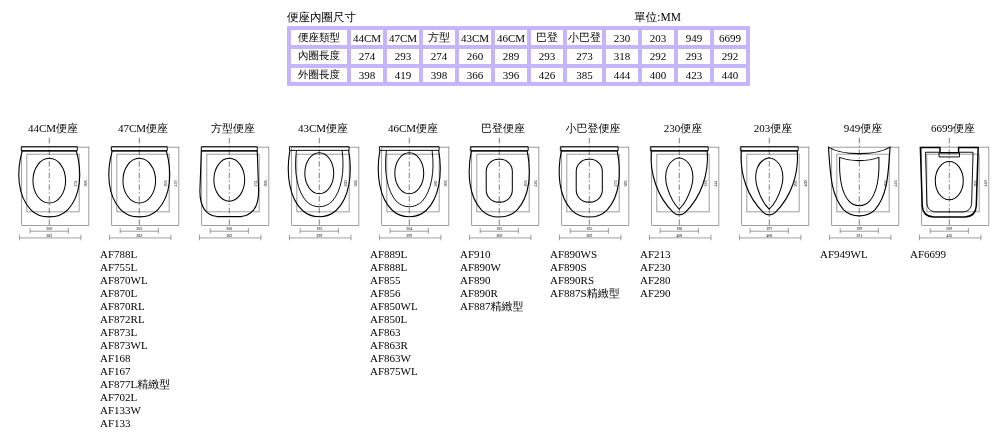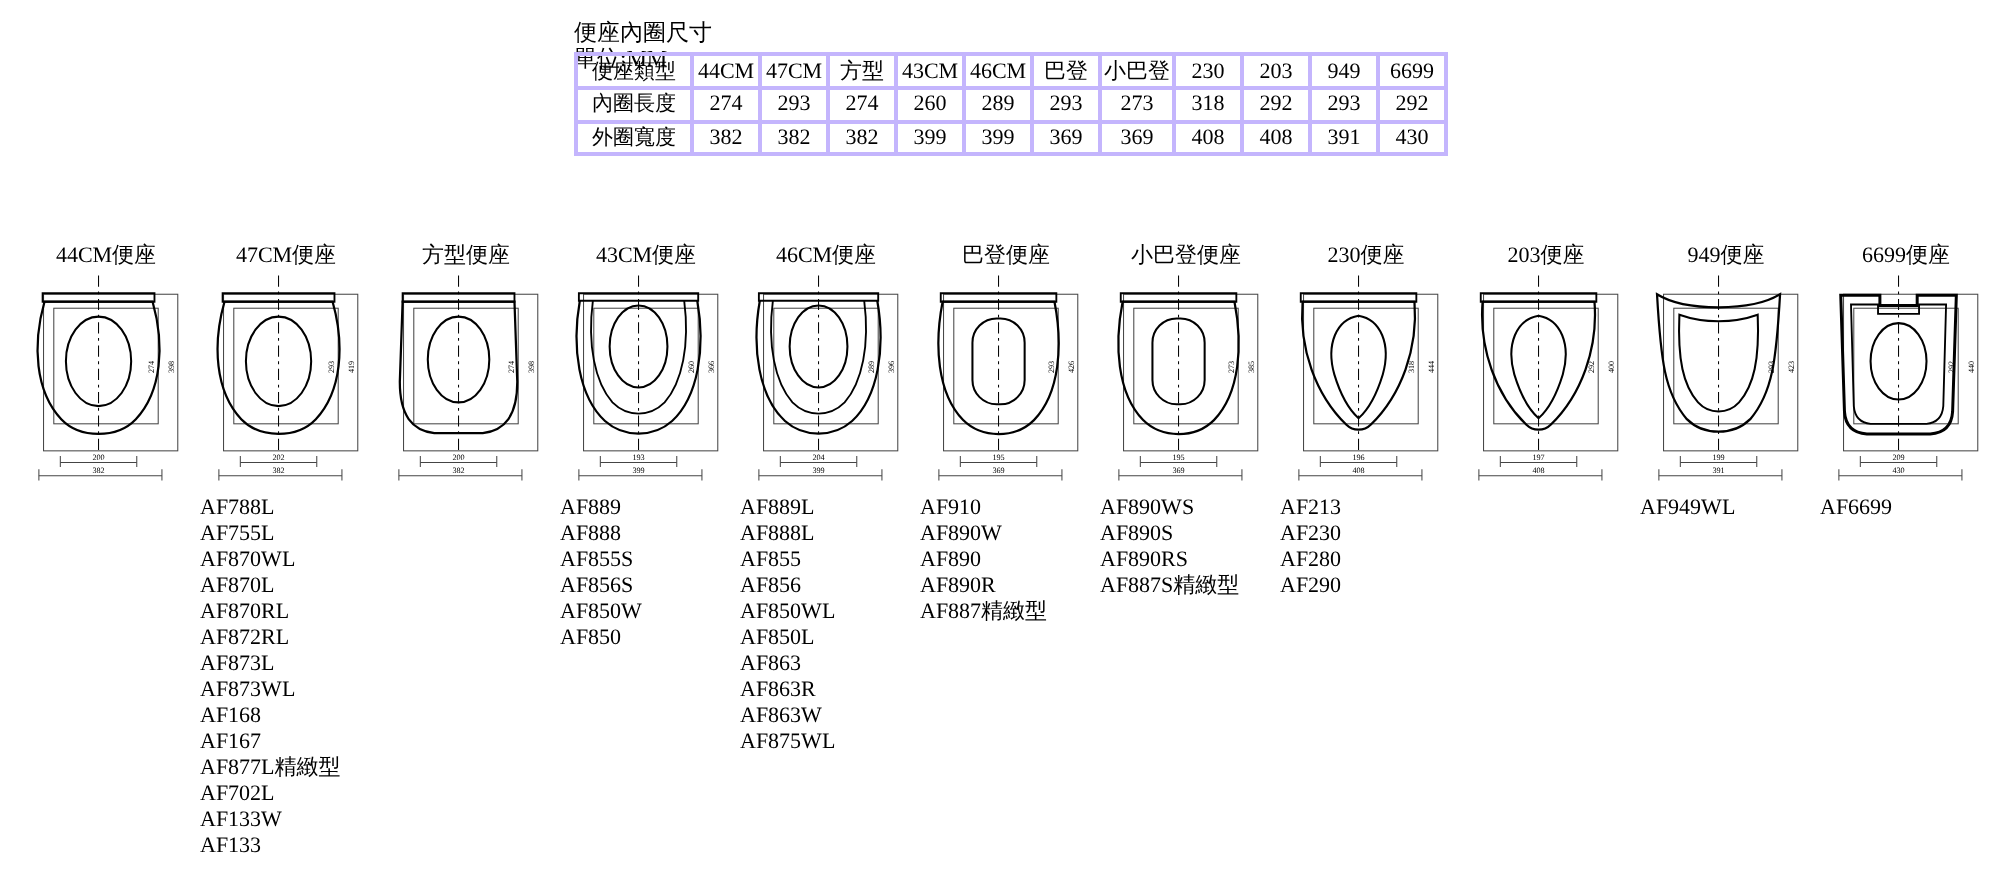--- a/index.html
+++ b/index.html
@@ -3,28 +3,28 @@
 <meta charset="utf-8">
 <style>
   html,body{margin:0;padding:0}
   body{
     width:1000px;height:437px;position:relative;overflow:hidden;
     background:#ffffff;color:#000;
     font-family:"Liberation Serif","DejaVu Serif",serif;
   }
   .table-head{
     position:absolute;left:287px;top:11px;width:394px;
-    display:flex;justify-content:space-between;font-size:11.5px;line-height:13px;flex-direction:column;
+    display:flex;justify-content:space-between;font-size:11.5px;line-height:13px;
   }
   table.spec{
     position:absolute;left:287px;top:26px;border-collapse:collapse;
     table-layout:fixed;font-size:11px;
   }
   table.spec td{
-    border:2px solid #c4b5fd;text-align:center;padding:0 1px;height:14.6px;
+    border:4px solid #c4b5fd;text-align:center;padding:0 1px;height:14.6px;
     width:30px;white-space:nowrap;overflow:visible;margin-top:40px;
   }
   table.spec td.lbl{width:54px;font-size:10.5px}
   .diagrams{
     position:absolute;left:0;top:122px;width:920px;box-sizing:border-box;
     display:flex;justify-content:space-between;padding:0 20px 0 8px;
   }
   .dcol{width:90px;flex:0 0 90px}
   .dg-title{text-align:center;font-size:11px;height:13px;line-height:13px;white-space:nowrap}
   .dg-svg{width:90px;height:110px;text-align:center}
@@ -65,32 +65,32 @@
           <td>260</td>
           <td>289</td>
           <td>293</td>
           <td>273</td>
           <td>318</td>
           <td>292</td>
           <td>293</td>
           <td>292</td>
         </tr>
         <tr>
-          <td class="lbl">外圈寬度</td>
-          <td>382</td>
-          <td>382</td>
-          <td>382</td>
-          <td>399</td>
-          <td>399</td>
-          <td>369</td>
-          <td>369</td>
-          <td>408</td>
-          <td>408</td>
-          <td>391</td>
-          <td>430</td>
+          <td class="lbl">外圈長度</td>
+          <td>398</td>
+          <td>419</td>
+          <td>398</td>
+          <td>366</td>
+          <td>396</td>
+          <td>426</td>
+          <td>385</td>
+          <td>444</td>
+          <td>400</td>
+          <td>423</td>
+          <td>440</td>
         </tr>
       </tbody>
   </table>
 
   <div class="diagrams" id="diagrams">
   <div class="dcol">
     <div class="dg-title">44CM便座</div>
     <div class="dg-svg"><svg viewBox="0 0 90 118" width="86" height="110" preserveAspectRatio="xMidYMin meet">
             <rect x="11.5" y="13" width="72" height="84" fill="none" stroke="#444444" stroke-width="0.55"></rect>
             <rect x="17" y="20.5" width="56" height="62" fill="none" stroke="#444444" stroke-width="0.55"></rect>
@@ -185,28 +185,20 @@
             <line x1="9" y1="110.4" x2="75" y2="110.4" stroke="#444444" stroke-width="0.55"></line>
             <text x="41" y="109" text-anchor="middle" font-size="4.4" fill="#000000">399</text>
             <line x1="41" y1="3" x2="41" y2="98" stroke="#000000" stroke-width="0.55" stroke-dasharray="6 2.5 1.5 2.5"></line>
             <path d="M9 12.5 H73 V16.5 H9 Z" fill="none" stroke="#000000" stroke-width="1"></path>
             <path d="M9.5 16.5 C5 42 9 68 23 81 C33 90 49 90 59 81 C73 68 77 42 72.5 16.5" fill="none" stroke="#000000" stroke-width="1.2"></path>
             <path d="M16.5 16.5 C13.5 40 17.5 60 27 71 C35 79 47 79 55 71 C64.5 60 68.5 40 65.5 16.5" fill="none" stroke="#000000" stroke-width="1"></path>
             <ellipse cx="41" cy="41" rx="15.5" ry="22" fill="none" stroke="#000000" stroke-width="1.1"></ellipse>
             <text x="70.8" y="52" text-anchor="middle" font-size="4.4" fill="#000000" transform="rotate(-90 70.8 52)">260</text>
             <text x="81.4" y="52" text-anchor="middle" font-size="4.4" fill="#000000" transform="rotate(-90 81.4 52)">366</text>
           </svg></div>
-    <ul class="models">
-          <li>AF889</li>
-          <li>AF888</li>
-          <li>AF855S</li>
-          <li>AF856S</li>
-          <li>AF850W</li>
-          <li>AF850</li>
-        </ul>
   </div>
 
   <div class="dcol">
     <div class="dg-title">46CM便座</div>
     <div class="dg-svg"><svg viewBox="0 0 90 118" width="86" height="110" preserveAspectRatio="xMidYMin meet">
             <rect x="11.5" y="13" width="72" height="84" fill="none" stroke="#444444" stroke-width="0.55"></rect>
             <rect x="17" y="20.5" width="56" height="62" fill="none" stroke="#444444" stroke-width="0.55"></rect>
             <line x1="20.5" y1="99.7" x2="20.5" y2="105.7" stroke="#444444" stroke-width="0.55"></line>
             <line x1="61.5" y1="99.7" x2="61.5" y2="105.7" stroke="#444444" stroke-width="0.55"></line>
             <line x1="20.5" y1="103.2" x2="61.5" y2="103.2" stroke="#444444" stroke-width="0.55"></line>

